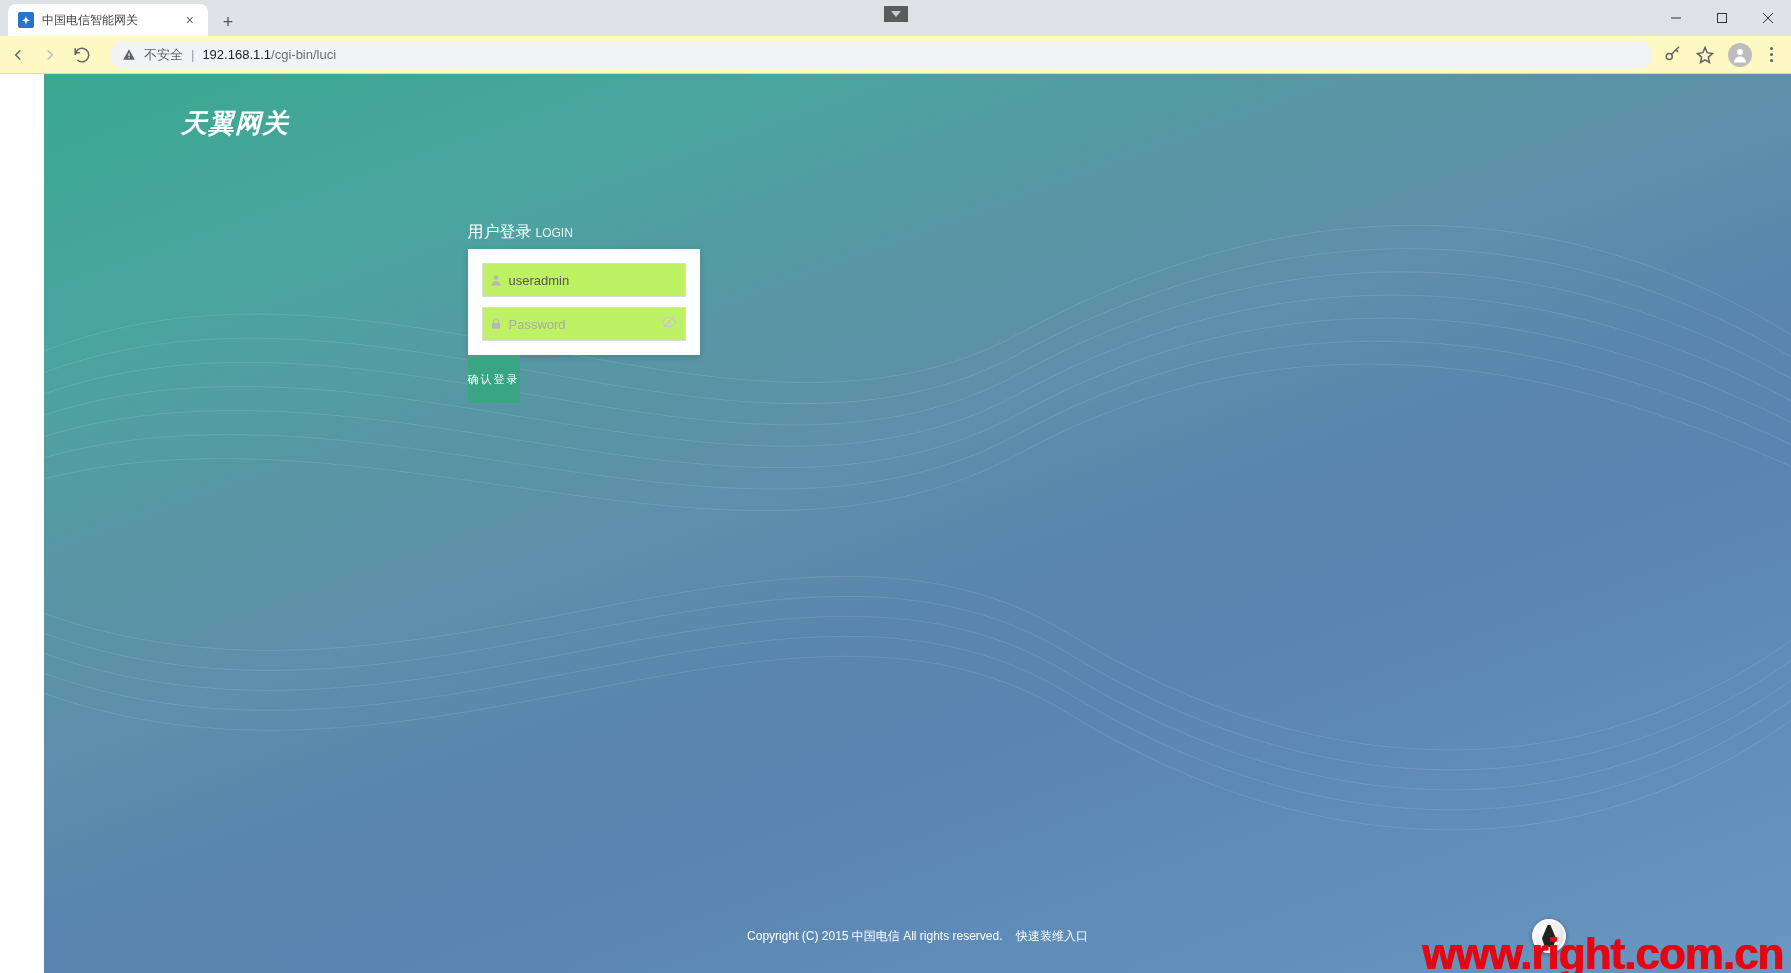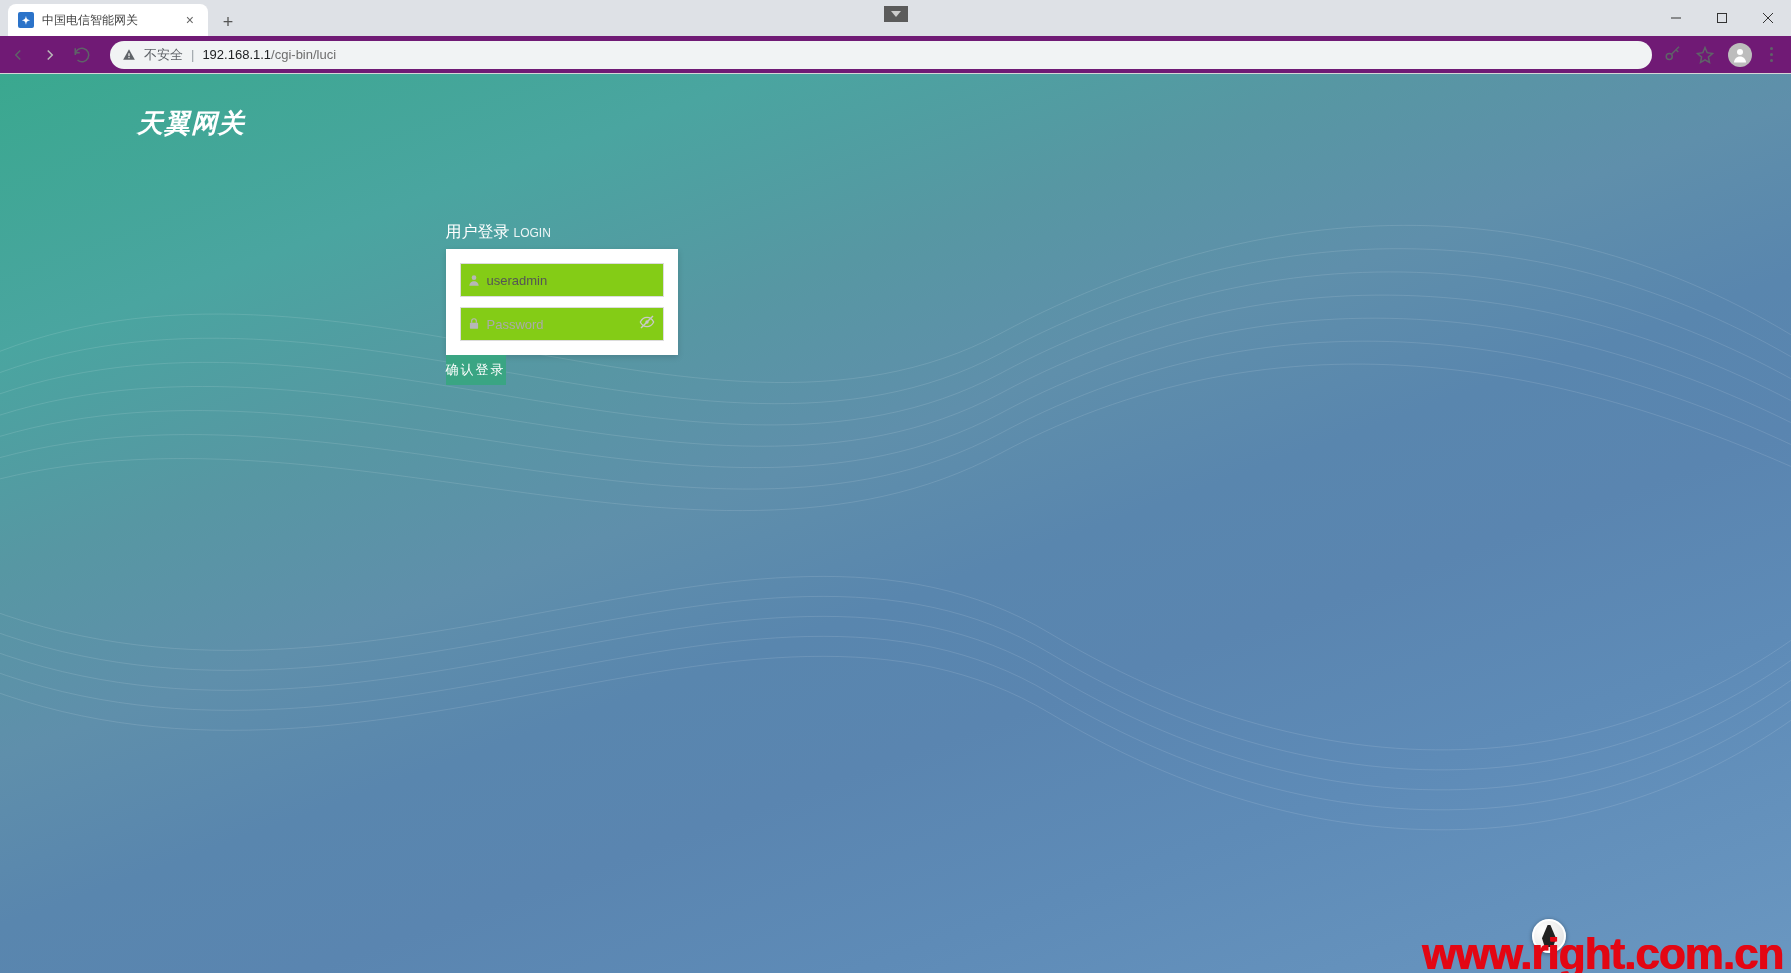--- a/index.html
+++ b/index.html
@@ -64,21 +64,21 @@
     transform: translateX(-50%);
     top: 6px;
     width: 24px; height: 16px;
     background: #5b5b5b;
     display: flex; align-items: center; justify-content: center;
   }
   .tab-handle svg { width: 10px; height: 6px; fill: #ccc; }
 
   .chrome-toolbar {
     height: 38px;
-    background: #701a75;
+    background: #fef9c3;
     border-bottom: 1px solid #d6d6d6;
     display: flex;
     align-items: center;
     padding: 0 8px;
     gap: 12px;
   }
   .nav-icon {
     width: 20px; height: 20px;
     display: flex; align-items: center; justify-content: center;
     color: #5f6368; cursor: pointer;
@@ -119,20 +119,21 @@
   .avatar-circle svg { width: 18px; height: 18px; fill: #fff; }
   .menu-dots { display: flex; flex-direction: column; gap: 3px; padding: 4px; cursor: pointer; }
   .menu-dots span { width: 3px; height: 3px; background: #5f6368; border-radius: 50%; }
 
   
   .page {
     flex: 1;
     position: relative;
     background: linear-gradient(160deg, #3aa88f 0%, #4aa5a0 18%, #5797a3 32%, #5f8fab 44%, #5986ae 55%, #5a85b0 65%, #5e8bb7 78%, #6a97c1 100%);
     overflow: hidden;
+    margin-left: 44px;
   }
   
   .waves {
     position: absolute; inset: 0; pointer-events: none; opacity: 0.35;
   }
   .waves svg { width: 100%; height: 100%; }
 
   .brand {
     position: absolute;
     top: 32px; left: 137px;
@@ -175,43 +176,43 @@
   .login-card {
     background: #fff;
     padding: 14px;
     display: flex; flex-direction: column; gap: 10px;
     box-shadow: 0 2px 6px rgba(0,0,0,0.15);
   }
   .input-row {
     display: flex; align-items: center;
     border: 1px solid #dcdcdc;
     height: 34px;
-    background: #84cc16;
+    background: #bef264;
     position: relative;
   }
   .input-row .ico {
     width: 30px; display: flex; align-items: center; justify-content: center;
     color: #b7b7b7;
   }
   .input-row .ico svg { width: 14px; height: 14px; fill: currentColor; }
   .input-row input {
     flex: 1; border: none; outline: none; height: 100%;
     font-size: 13px; color: #555; background: transparent;
   }
   .input-row input::placeholder { color: #aaa; }
   .input-row .eye {
     position: absolute; right: 8px; top: 50%; transform: translateY(-50%);
     color: #c9c9c9; cursor: pointer;
   }
   .input-row .eye svg { width: 16px; height: 16px; fill: currentColor; }
   .login-btn {
-    height: 30px;
+    height: 48px;
     background: #3aa583;
     color: #fff;
-    font-size: 13px;
+    font-size: 11px;
     border: none;
     cursor: pointer;
     display: flex; align-items: center; justify-content: center;
     letter-spacing: 2px;
   }
 
   .footer {
     position: absolute;
     bottom: 28px;
     left: 0; right: 0;
@@ -408,17 +409,21 @@
                   <line x1="3" y1="21" x2="21" y2="3" stroke="currentColor" stroke-width="2"></line>
                 </svg>
             </span>
           </div>
         </div>
         <button class="login-btn">确认登录</button>
       </div>
     </div>
   </div>
 
+  <div class="footer">
+    <span>Copyright (C) 2015 中国电信 All rights reserved.</span>
+    <span class="link">快速装维入口</span>
+  </div>
 
   <div class="float-avatar"></div>
 
   <div class="watermark">www.right.com.cn</div>
 </div>
 
 </body></html>

